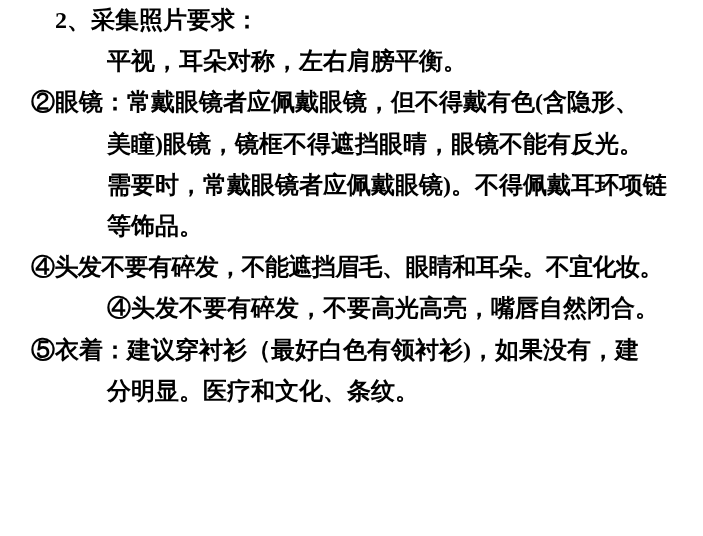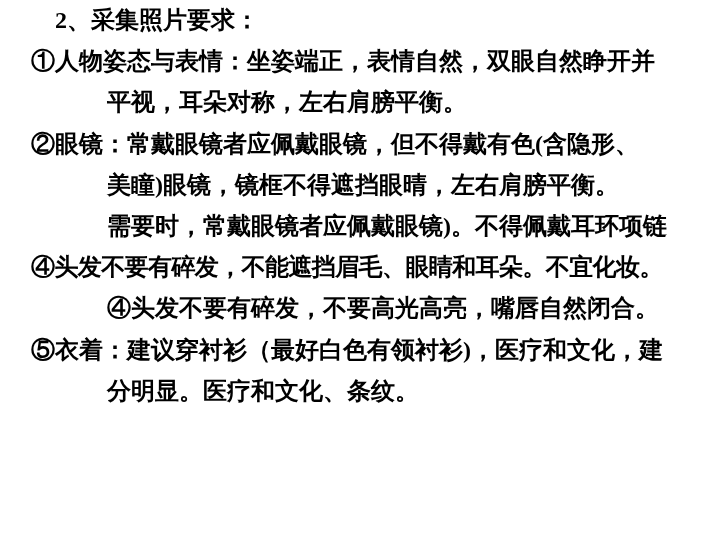--- a/index.html
+++ b/index.html
@@ -32,22 +32,22 @@
   .indent-heading { padding-left: 55px; }
   .indent-item    { padding-left: 31px; }
   .indent-cont    { padding-left: 107px; }
   .tight { letter-spacing: -0.6px; }
 </style>
 </head>
 <body>
 
 <div class="doc-page">
   <div class="line indent-heading">2、采集照片要求：</div>
-  <div class="line indent-item">①人物姿态与表情：坐姿端正，表情自然，双眼自然睁开并</div>
   <div class="line indent-cont">平视，耳朵对称，左右肩膀平衡。</div>
   <div class="line indent-item">②眼镜：常戴眼镜者应佩戴眼镜，但不得戴有色(含隐形、</div>
-  <div class="line indent-cont">美瞳)眼镜，镜框不得遮挡眼晴，左右肩膀平衡。</div>
+  <div class="line indent-cont">美瞳)眼镜，镜框不得遮挡眼晴，眼镜不能有反光。</div>
   <div class="line indent-cont">需要时，常戴眼镜者应佩戴眼镜)。不得佩戴耳环项链</div>
+  <div class="line indent-cont">等饰品。</div>
   <div class="line indent-item tight">④头发不要有碎发，不能遮挡眉毛、眼睛和耳朵。不宜化妆。</div>
   <div class="line indent-cont">④头发不要有碎发，不要高光高亮，嘴唇自然闭合。</div>
-  <div class="line indent-item">⑤衣着：建议穿衬衫（最好白色有领衬衫)，医疗和文化，建</div>
+  <div class="line indent-item">⑤衣着：建议穿衬衫（最好白色有领衬衫)，如果没有，建</div>
   <div class="line indent-cont">分明显。医疗和文化、条纹。</div>
 </div>
 
 </body></html>

